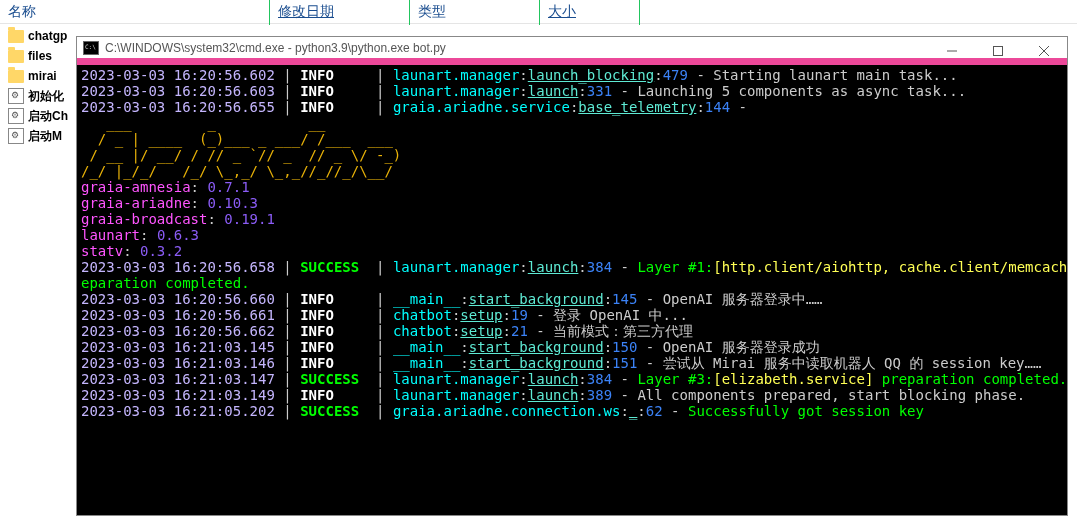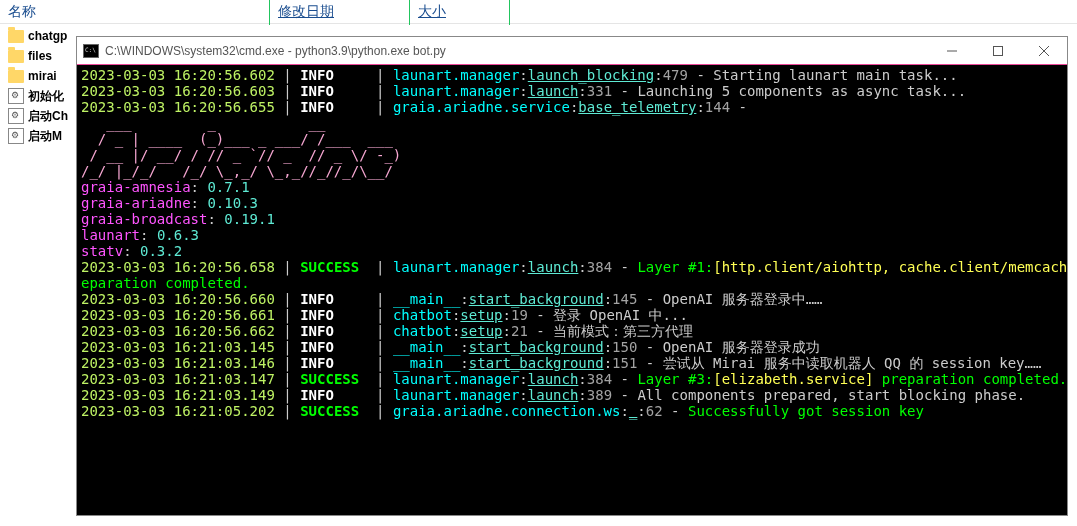--- a/index.html
+++ b/index.html
@@ -13,49 +13,50 @@
 .col-size { width: 100px; text-decoration: underline; }
 .file-list { padding: 2px 0; }
 .file-row { display: flex; align-items: center; height: 20px; padding: 0 8px; }
 .file-icon { width: 16px; height: 16px; margin-right: 4px; display: inline-block; }
 .folder-icon { width: 16px; height: 13px; background: #ffd768; border-radius: 1px; position: relative; }
 .folder-icon::before { content: ""; position: absolute; top: -3px; left: 0; width: 7px; height: 3px; background: #ffd768; border-radius: 1px 1px 0 0; }
 .bat-icon { width: 16px; height: 16px; background: #fff; border: 1px solid #888; position: relative; }
 .bat-icon::after { content: "⚙"; position: absolute; font-size: 9px; top: 1px; left: 2px; color: #555; }
 .file-label { font-size: 12px; color: #000; white-space: nowrap; overflow: hidden; font-weight: bold; }
 .cmd-window { position: absolute; top: 36px; left: 76px; width: 992px; height: 480px; background: #000; border: 1px solid #888; display: flex; flex-direction: column; }
-.cmd-titlebar { height: 28px; background: #fff; display: flex; align-items: center; padding: 0 0 0 6px; border-bottom: 1px solid #ec4899; }
+.cmd-titlebar { height: 28px; background: #fff; display: flex; align-items: center; padding: 0 0 0 6px; border-bottom: 7px solid #ec4899; }
 .cmd-titlebar .cmd-icon { width: 16px; height: 14px; background: #000; border: 1px solid #666; margin-right: 6px; position: relative; }
 .cmd-titlebar .cmd-icon::after { content: "C:\\"; color: #ccc; font-size: 6px; position: absolute; top: 1px; left: 1px; font-family: monospace; }
 .cmd-title { flex: 1; font-size: 12px; color: #555; }
 .cmd-btns { display: flex; height: 100%; }
 .cmd-btn { width: 46px; height: 28px; display: flex; align-items: center; justify-content: center; color: #555; font-size: 12px; }
 .cmd-btn svg { width: 10px; height: 10px; }
 .cmd-body { flex: 1; background: #000; font-family: "NSimSun","SimSun","Consolas",monospace; font-size: 14px; line-height: 16px; padding: 2px 4px; overflow: hidden; white-space: pre; color: #ccc; }
-.ts { color: #bef264; }
+.ts { color: #c4b5fd; }
 .info { color: #fff; font-weight: bold; }
 .success { color: #00ff00; font-weight: bold; text-align: right; }
 .mod { color: #00ffff; }
 .func { color: #5eead4; text-decoration: underline; }
-.ln { color: #a3a3a3; text-align: center; }
+.ln { color: #3b82f6; text-align: center; }
 .sep, .msg { color: #ccc; }
 .yellow { color: #ffff55; }
 .green { color: #00ff00; margin-top: 15px; }
 .pkg { color: #ff55ff; }
-.ver { color: #5eead4; }
-.ascii { color: #f9a8d4; }
+.ver { color: #8b5cf6; }
+.ascii { color: #eab308; }
 .row { white-space: pre; }
 </style>
 </head>
 <body>
 
 <div class="explorer">
   <div class="col-headers">
     <div class="col-name">名称</div>
     <div class="col-date">修改日期</div>
+    <div class="col-type">类型</div>
     <div class="col-size">大小</div>
   </div>
   <div class="file-list" id="file-list">
       <div class="file-row">
         <span class="file-icon folder-icon"></span>
         <span class="file-label">chatgp</span>
       </div>
       <div class="file-row">
         <span class="file-icon folder-icon"></span>
         <span class="file-label">files</span>

